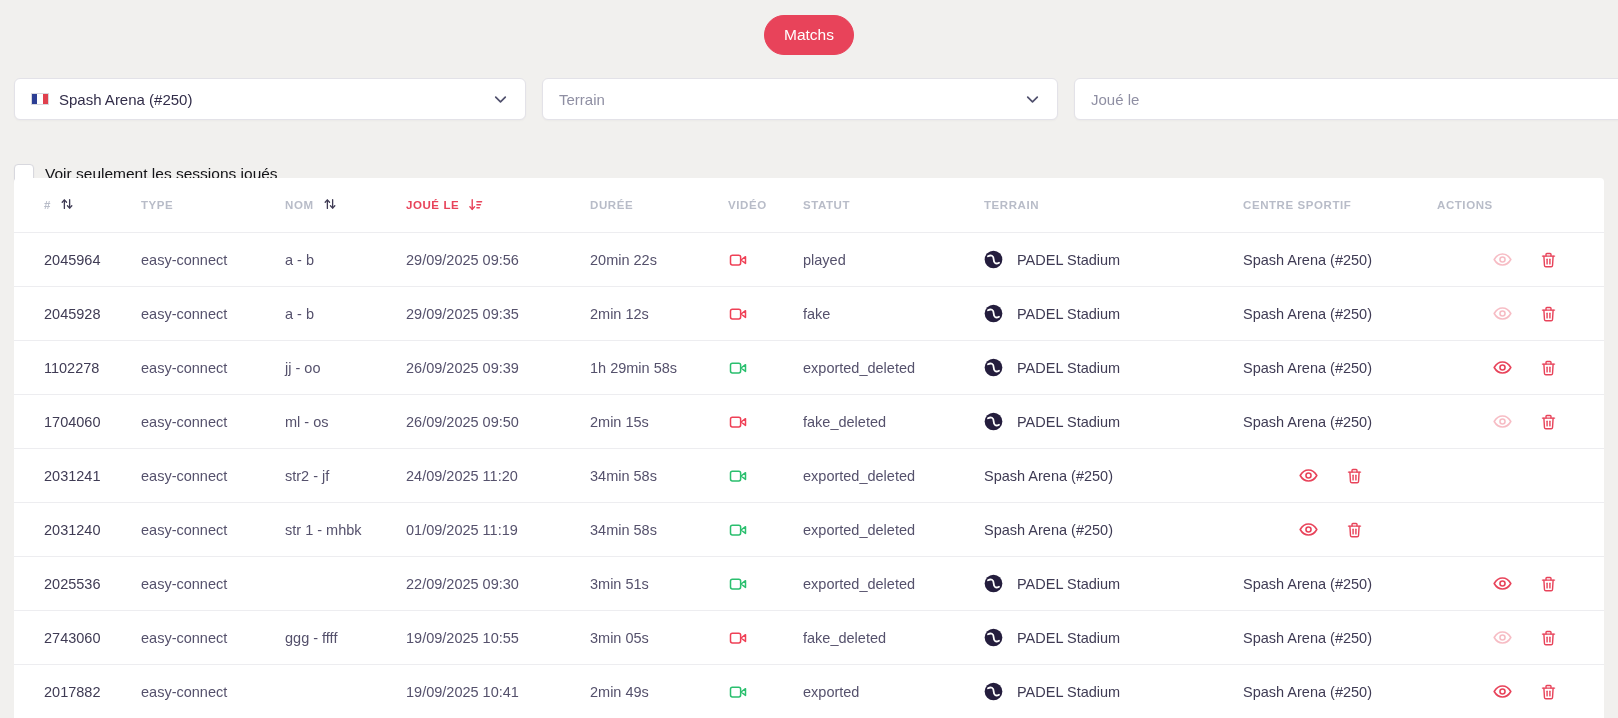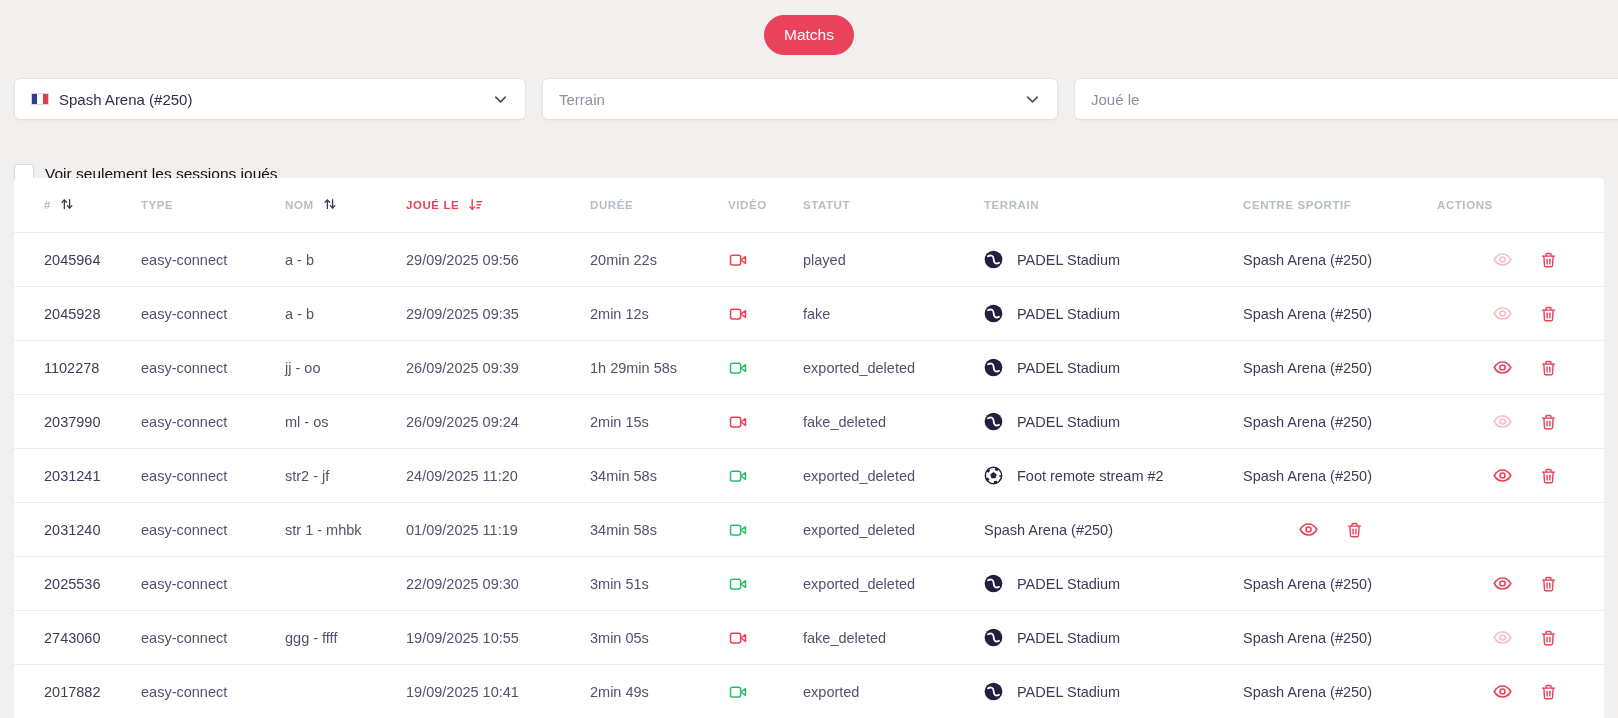--- a/index.html
+++ b/index.html
@@ -281,24 +281,24 @@
               <path d="M3.5 6.5h17"></path>
               <path d="M8.5 6.5V4a1.2 1.2 0 011.2-1.2h4.6A1.2 1.2 0 0115.5 4v2.5"></path>
               <path d="M5.5 6.5l.8 13.2a2 2 0 002 1.8h7.4a2 2 0 002-1.8l.8-13.2"></path>
               <path d="M10 11v6.5"></path>
               <path d="M14 11v6.5"></path>
             </svg>
       </span>
     </div>
   </div>
       <div class="grid tr">
-    <div class="c-id">2037990</div>
+    <div class="c-id">1704060</div>
     <div class="c-type">easy-connect</div>
     <div class="c-nom">ml - os</div>
-    <div class="c-joue">26/09/2025 09:24</div>
+    <div class="c-joue">26/09/2025 09:50</div>
     <div class="c-duree">2min 15s</div>
     <div class="c-video">
       <span class="vicon" style="color: rgb(239, 64, 86);">
         <svg width="20" height="18" viewBox="0 0 24 24" fill="none" stroke="currentColor" stroke-width="2" stroke-linecap="round" stroke-linejoin="round">
               <rect x="2" y="5.5" width="13.5" height="13" rx="2.5"></rect>
               <polygon points="22 7.5 16 12 22 16.5 22 7.5"></polygon>
             </svg>
       </span>
     </div>
     <div class="c-statut">fake_deleted</div>
@@ -339,31 +339,20 @@
     <div class="c-duree">34min 58s</div>
     <div class="c-video">
       <span class="vicon" style="color: rgb(42, 191, 110);">
         <svg width="20" height="18" viewBox="0 0 24 24" fill="none" stroke="currentColor" stroke-width="2" stroke-linecap="round" stroke-linejoin="round">
               <rect x="2" y="5.5" width="13.5" height="13" rx="2.5"></rect>
               <polygon points="22 7.5 16 12 22 16.5 22 7.5"></polygon>
             </svg>
       </span>
     </div>
     <div class="c-statut">exported_deleted</div>
-    <div class="c-terrain">
-
-      <span class="ticon">
-        <svg width="19" height="19" viewBox="0 0 20 20" fill="none">
-              <circle cx="10" cy="10" r="8.6" stroke="#241d3d" stroke-width="1.5"></circle>
-              <circle cx="10" cy="10" r="7.4" stroke="#241d3d" stroke-width="2.8" stroke-dasharray="3.4 6.2" stroke-dashoffset="2"></circle>
-              <polygon points="10,6.4 13.4,8.9 12.1,12.8 7.9,12.8 6.6,8.9" fill="#241d3d"></polygon>
-            </svg>
-      </span>
-      <span class="tlabel">Foot remote stream #2</span>
-    </div>
     <div class="c-centre">Spash Arena (#250)</div>
     <div class="c-actions">
       <span class="action eye">
         <svg width="21" height="19" viewBox="0 0 24 24" fill="none" stroke="currentColor" stroke-width="2" stroke-linecap="round" stroke-linejoin="round">
               <path d="M1.5 12S5.5 5 12 5s10.5 7 10.5 7-4 7-10.5 7S1.5 12 1.5 12z"></path>
               <circle cx="12" cy="12" r="3.2"></circle>
             </svg>
       </span>
       <span class="action trash">
         <svg width="17" height="18" viewBox="0 0 24 24" fill="none" stroke="currentColor" stroke-width="2" stroke-linecap="round" stroke-linejoin="round">

